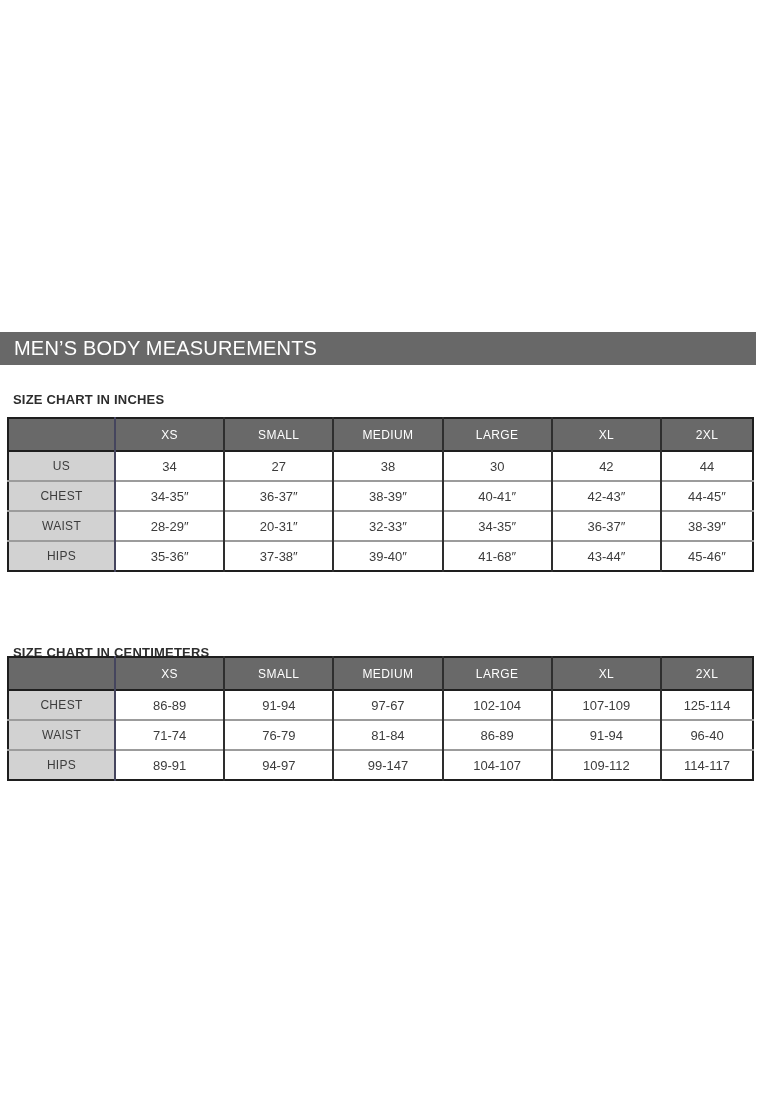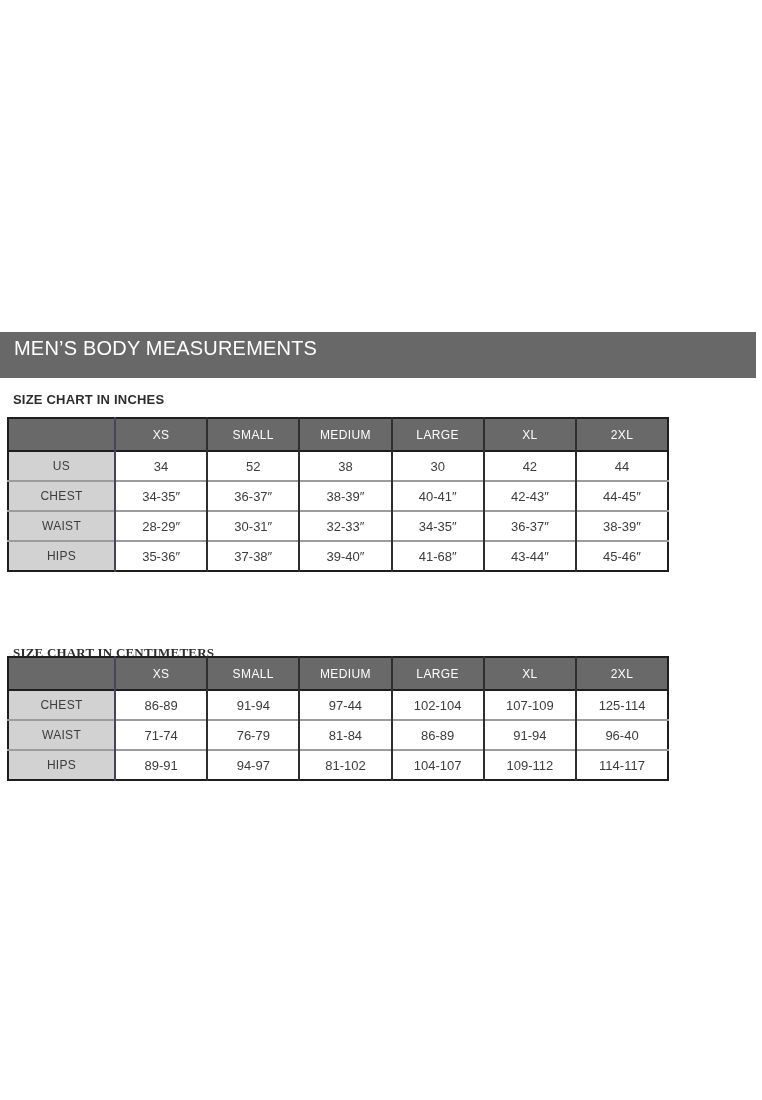--- a/index.html
+++ b/index.html
@@ -13,37 +13,37 @@
     --text-dark:#3c3c3c;
     --text-white:#ffffff;
   }
   *{box-sizing:border-box;margin:0;padding:0;}
   html,body{background:#ffffff;}
   body{
     width:762px;height:1100px;position:relative;overflow:hidden;
     font-family:"Liberation Sans","DejaVu Sans",sans-serif;
   }
   .banner{
-    position:absolute;top:332px;left:0;width:756px;height:46px;
+    position:absolute;top:332px;left:0;width:756px;height:33px;
     background:var(--banner-bg);
     color:var(--text-white);
     font-size:20px;line-height:33px;
     padding-left:14px;
     letter-spacing:0.2px;
     white-space:nowrap;
   }
   .section-label{
     position:absolute;left:13px;
     font-size:13px;font-weight:700;color:#2d2d2d;
     letter-spacing:0.2px;white-space:nowrap;
   }
   .section-label.inches{top:392px;}
-  .section-label.cm{top:645px;font-family:Liberation Serif, serif;}
+  .section-label.cm{top:645px;}
   table.size-table{
-    position:absolute;left:7px;width:662px;
+    position:absolute;left:7px;width:747px;
     border-collapse:collapse;table-layout:fixed;
     border:2px solid var(--outer-border);
   }
   table.size-table.inches{top:417px;}
   table.size-table.cm{top:656px;}
   .size-table th,.size-table td{
     text-align:center;vertical-align:middle;
     border-left:2px solid var(--cell-border);
     overflow:hidden;white-space:nowrap;
   }
@@ -100,39 +100,39 @@
       <th>MEDIUM</th>
       <th>LARGE</th>
       <th>XL</th>
       <th>2XL</th>
     </tr>
   </thead>
   <tbody>
     <tr>
       <td class="lbl">US</td>
       <td>34</td>
-      <td>52</td>
+      <td>27</td>
       <td>38</td>
       <td>30</td>
       <td>42</td>
       <td>44</td>
     </tr>
     <tr>
       <td class="lbl">CHEST</td>
       <td>34-35″</td>
       <td>36-37″</td>
       <td>38-39″</td>
       <td>40-41″</td>
       <td>42-43″</td>
       <td>44-45″</td>
     </tr>
     <tr>
       <td class="lbl">WAIST</td>
       <td>28-29″</td>
-      <td>30-31″</td>
+      <td>20-31″</td>
       <td>32-33″</td>
       <td>34-35″</td>
       <td>36-37″</td>
       <td>38-39″</td>
     </tr>
     <tr>
       <td class="lbl">HIPS</td>
       <td>35-36″</td>
       <td>37-38″</td>
       <td>39-40″</td>
@@ -164,37 +164,37 @@
       <th>LARGE</th>
       <th>XL</th>
       <th>2XL</th>
     </tr>
   </thead>
   <tbody>
     <tr>
       <td class="lbl">CHEST</td>
       <td>86-89</td>
       <td>91-94</td>
-      <td>97-44</td>
+      <td>97-67</td>
       <td>102-104</td>
       <td>107-109</td>
       <td>125-114</td>
     </tr>
     <tr>
       <td class="lbl">WAIST</td>
       <td>71-74</td>
       <td>76-79</td>
       <td>81-84</td>
       <td>86-89</td>
       <td>91-94</td>
       <td>96-40</td>
     </tr>
     <tr>
       <td class="lbl">HIPS</td>
       <td>89-91</td>
       <td>94-97</td>
-      <td>81-102</td>
+      <td>99-147</td>
       <td>104-107</td>
       <td>109-112</td>
       <td>114-117</td>
     </tr>
   </tbody>
 </table>
 
 </body></html>

